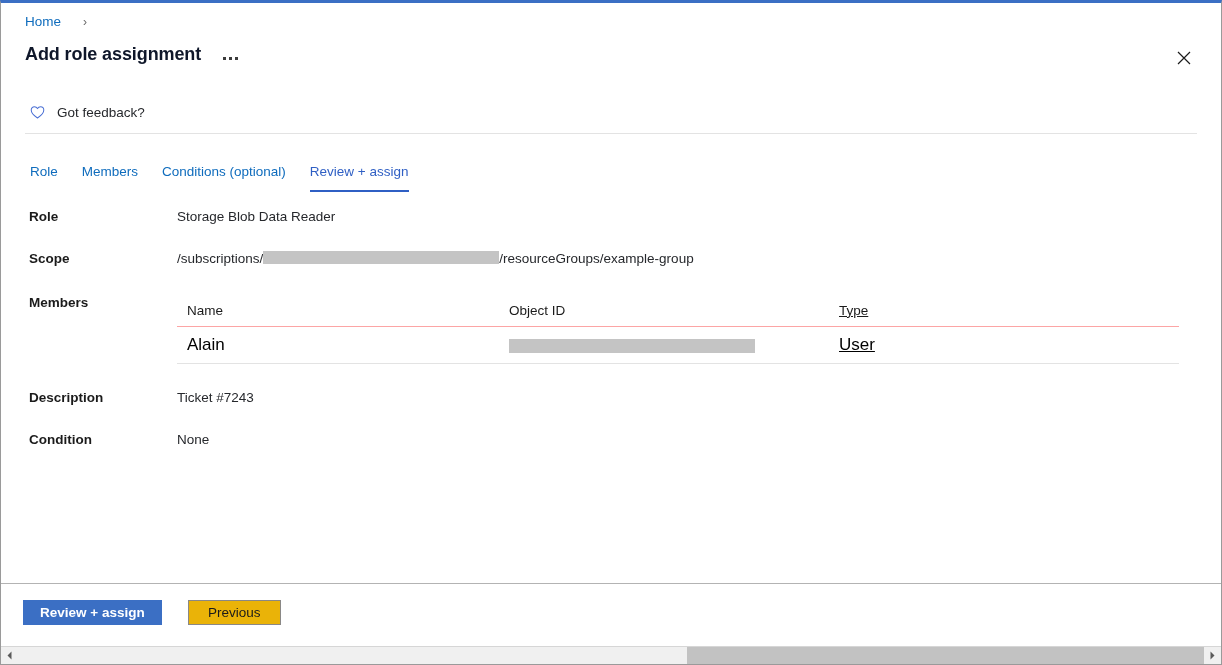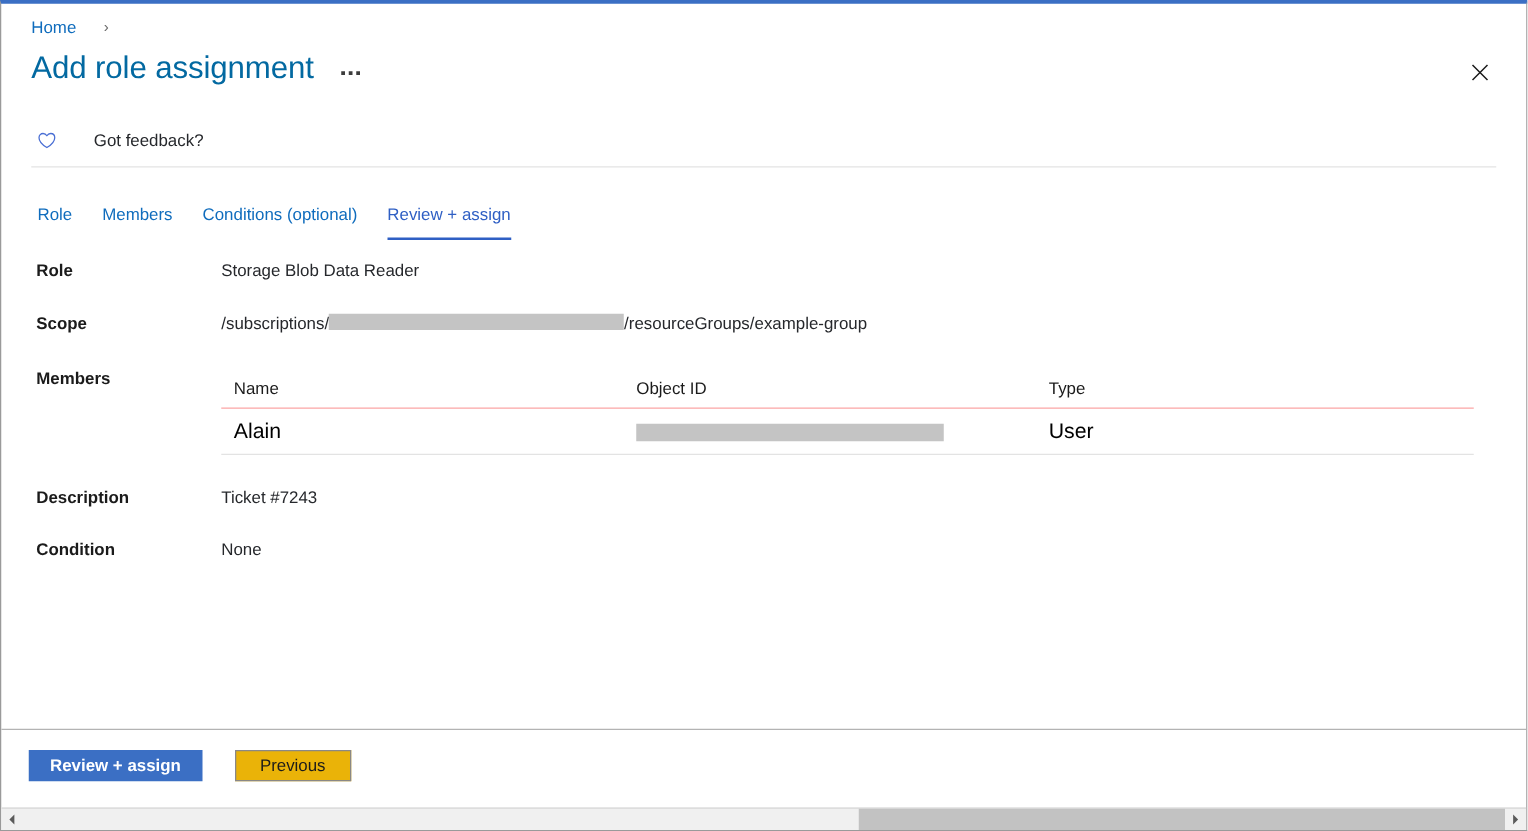--- a/index.html
+++ b/index.html
@@ -52,23 +52,23 @@
   
   .title-row {
     position: absolute;
     left: 24px;
     top: 35px;
     display: flex;
     align-items: center;
     gap: 18px;
   }
   .page-title {
-    font-size: 25px;
-    font-weight: 400;
-    color: #0369a1;
+    font-size: 18px;
+    font-weight: 700;
+    color: #0f172a;
     line-height: 33px;
     letter-spacing: -0.1px;
     white-space: nowrap;
   }
   .ellipsis-btn {
     display: inline-flex;
     align-items: center;
     gap: 3px;
     padding: 6px 4px;
     cursor: pointer;
@@ -95,21 +95,21 @@
     color: #1b1b1b;
   }
 
   
   .feedback-row {
     position: absolute;
     left: 28px;
     top: 101px;
     display: flex;
     align-items: center;
-    gap: 29px;
+    gap: 11px;
     cursor: pointer;
     justify-content: flex-end;
   }
   .heart-icon {
     display: block;
     width: 17px;
     height: 17px;
     color: #4a6fd4;
   }
   .feedback-label {
@@ -218,21 +218,21 @@
     border-bottom: 1px solid #fca5a5;
   }
   .mt-row {
     display: flex;
     align-items: center;
     height: 36px;
     border-bottom: 1px solid #e3e3e3;
   }
   .mt-c-name { flex: 0 0 332px; padding-left: 10px; box-sizing: border-box; }
   .mt-c-oid  { flex: 0 0 330px; }
-  .mt-c-type { flex: 1 1 auto; }
+  .mt-c-type { flex: 1 1 auto; text-decoration: underline; }
   .mt-head .mt-c-name,
   .mt-head .mt-c-oid,
   .mt-head .mt-c-type {
     font-size: 13.5px;
     color: #1b1b1b;
     font-weight: 400;
   }
   .mt-row .mt-c-name,
   .mt-row .mt-c-oid,
   .mt-row .mt-c-type {

